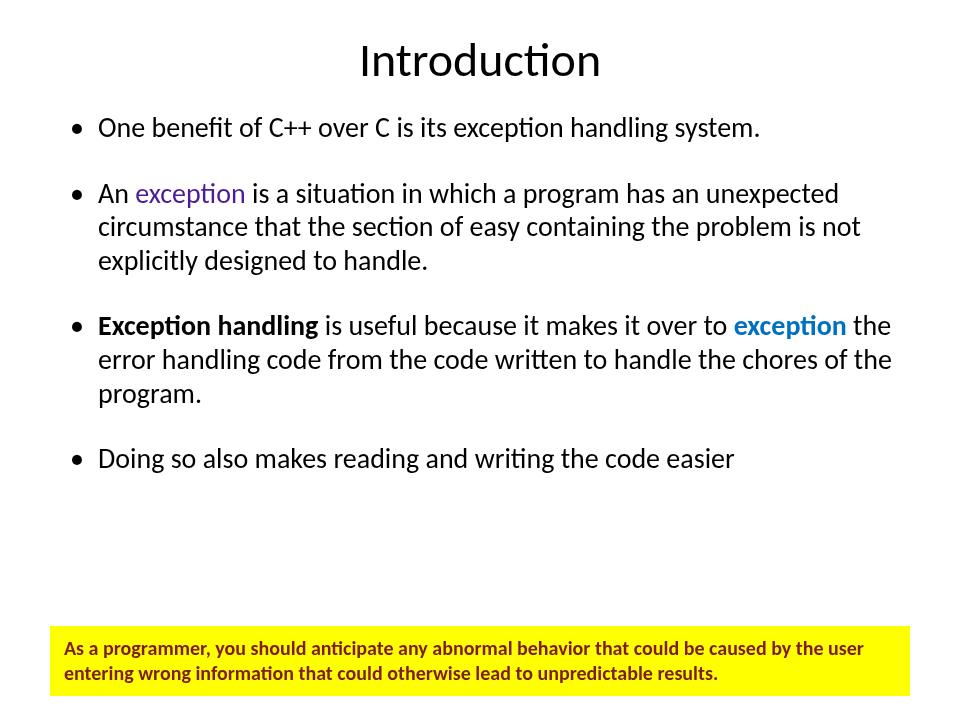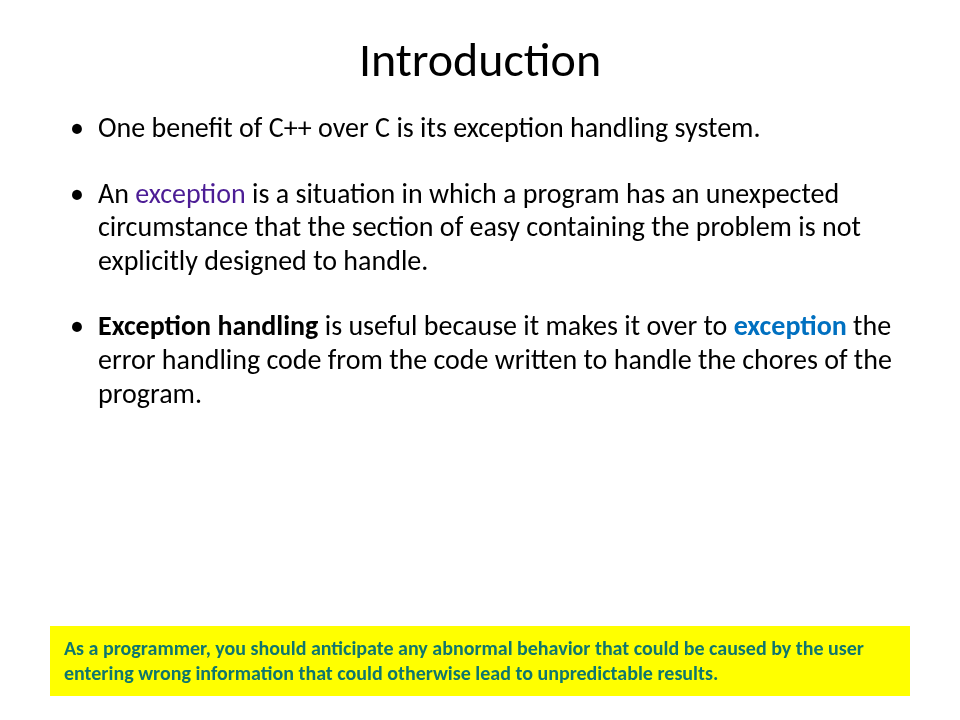--- a/index.html
+++ b/index.html
@@ -45,31 +45,32 @@
   .callout {
     position: absolute;
     left: 50px;
     right: 50px;
     bottom: 24px;
     background: #ffff00;
     padding: 10px 14px;
     font-size: 20px;
     font-weight: 700;
     line-height: 1.25;
-    color: #0f766e;
+    color: #7f1d1d;
   }
 </style>
 </head>
 <body>
 
 <h1 class="title">Introduction</h1>
 
 <ul class="bullets">
   <li>One benefit of C++ over C is its exception handling system.</li>
   <li>
     <span>An </span><span class="red">exception</span><span> is a situation in which a program has an unexpected circumstance that the section of easy containing the problem is not explicitly designed to handle.</span>
   </li>
   <li>
     <span class="bold">Exception handling</span><span> is useful because it makes it over to </span><span class="blue bold">exception</span><span> the error handling code from the code written to handle the chores of the program.</span>
   </li>
+  <li>Doing so also makes reading and writing the code easier</li>
 </ul>
 
 <div class="callout">As a programmer, you should anticipate any abnormal behavior that could be caused by the user entering wrong information that could otherwise lead to unpredictable results.</div>
 
 </body></html>

